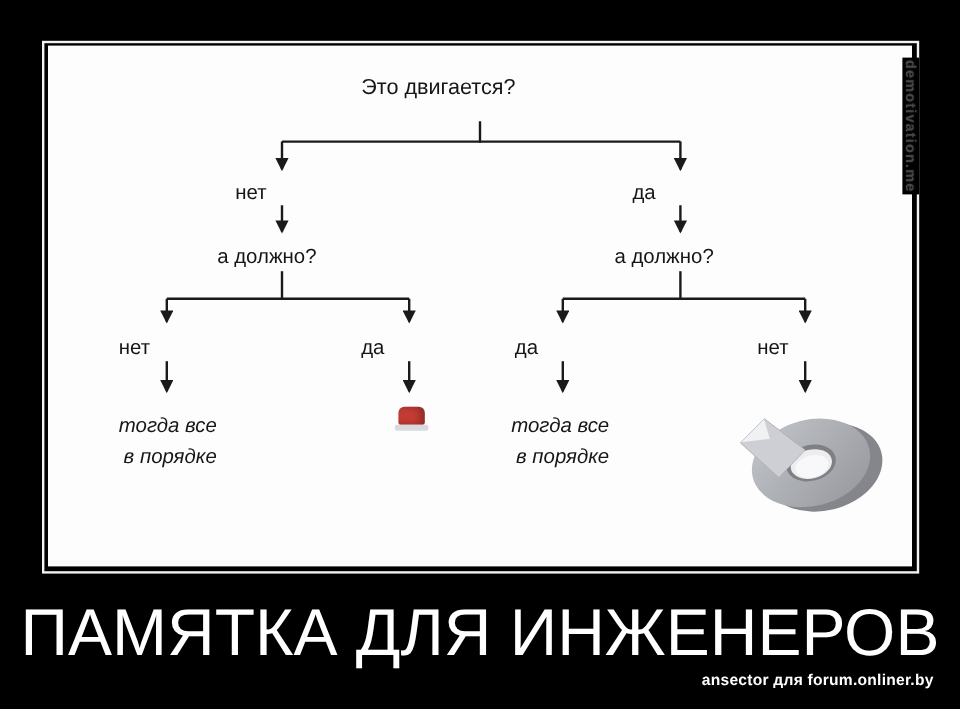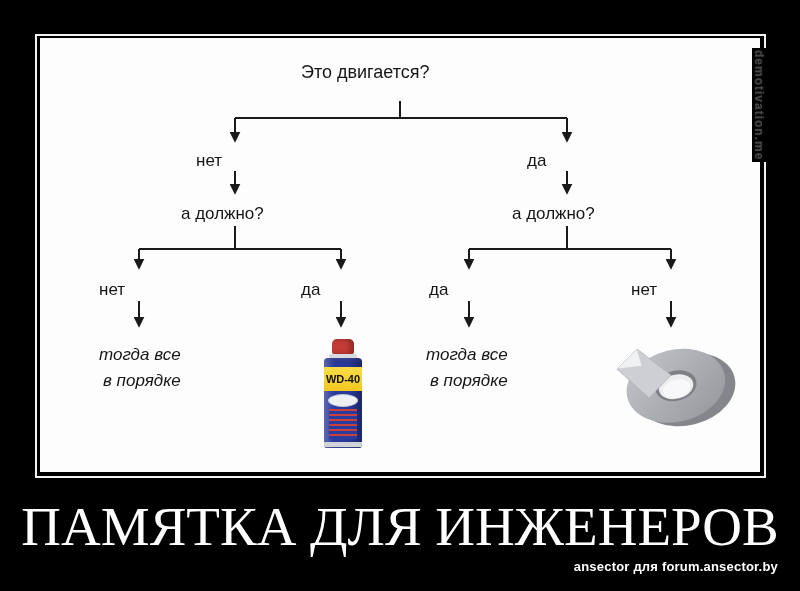--- a/index.html
+++ b/index.html
@@ -54,21 +54,21 @@
   .wd40 .lines{height:30px;margin:1px 5px 0;
     background:repeating-linear-gradient(180deg,#c8413c 0 2px,#2a3a9d 2px 5px);}
   .wd40 .foot{height:5px;margin-top:3px;background:#cfd2d6;}
 
   
   .tape{position:absolute;left:575px;top:300px;}
 
   
   .title{
     position:absolute;left:0;top:498px;width:800px;text-align:center;
-    color:#fff;font-family:Liberation Serif, serif;font-size:55px;
+    color:#fff;font-family:Liberation Sans, sans-serif;font-size:55px;
     line-height:58px;font-weight:400;letter-spacing:0px;
   }
   .credit{
     position:absolute;right:22px;top:559px;color:#fff;
     font-size:13px;font-weight:bold;letter-spacing:.2px;
   }
   .side-watermark{
     position:absolute;left:752px;top:48px;height:110px;
     writing-mode:vertical-rl;color:#474747;background:#000;
     font-size:12px;font-weight:bold;letter-spacing:1px;
@@ -128,29 +128,20 @@
   <div class="fc-label l2-rr">нет</div>
 
   <div class="fc-label left-align ok-left">тогда все
 в порядке</div>
   <div class="fc-label left-align ok-right">тогда все
 в порядке</div>
 
   <div class="wd40">
     <div class="cap"></div>
     <div class="neck"></div>
-    <div class="body">
-      <div class="blue-top"></div>
-      <div class="yellow">
-        <span>WD-40</span>
-      </div>
-      <div class="oval"></div>
-      <div class="lines"></div>
-      <div class="foot"></div>
-    </div>
   </div>
 
   <svg class="tape" width="130" height="100" viewBox="0 0 130 100">
     <defs>
       <linearGradient id="tapeFace" x1="0" y1="0" x2="1" y2="1">
         <stop offset="0" stop-color="#c3c6cb"></stop>
         <stop offset="1" stop-color="#94969c"></stop>
       </linearGradient>
     </defs>
     <g transform="rotate(-14 64 48)">
@@ -160,15 +151,15 @@
       <ellipse cx="61" cy="48" rx="17.5" ry="12" fill="#ededef"></ellipse>
       <ellipse cx="61" cy="50" rx="14" ry="9" fill="#f8f8fa"></ellipse>
     </g>
     <path d="M34,60 L2,31 L22,11 L56,37 Z" fill="#cdcfd4" stroke="#aeb0b5" stroke-width="0.8"></path>
     <path d="M2,31 L22,11 L27,28 Z" fill="#f0f1f3" stroke="#c9cbd0" stroke-width="0.6"></path>
   </svg>
 </div>
 
 <div class="title">ПАМЯТКА ДЛЯ ИНЖЕНЕРОВ</div>
 
-<div class="credit">ansector для forum.ansector.by</div>
+<div class="credit">ansector для forum.onliner.by</div>
 
 <div class="side-watermark">demotivation.me</div>
 
 </body></html>

